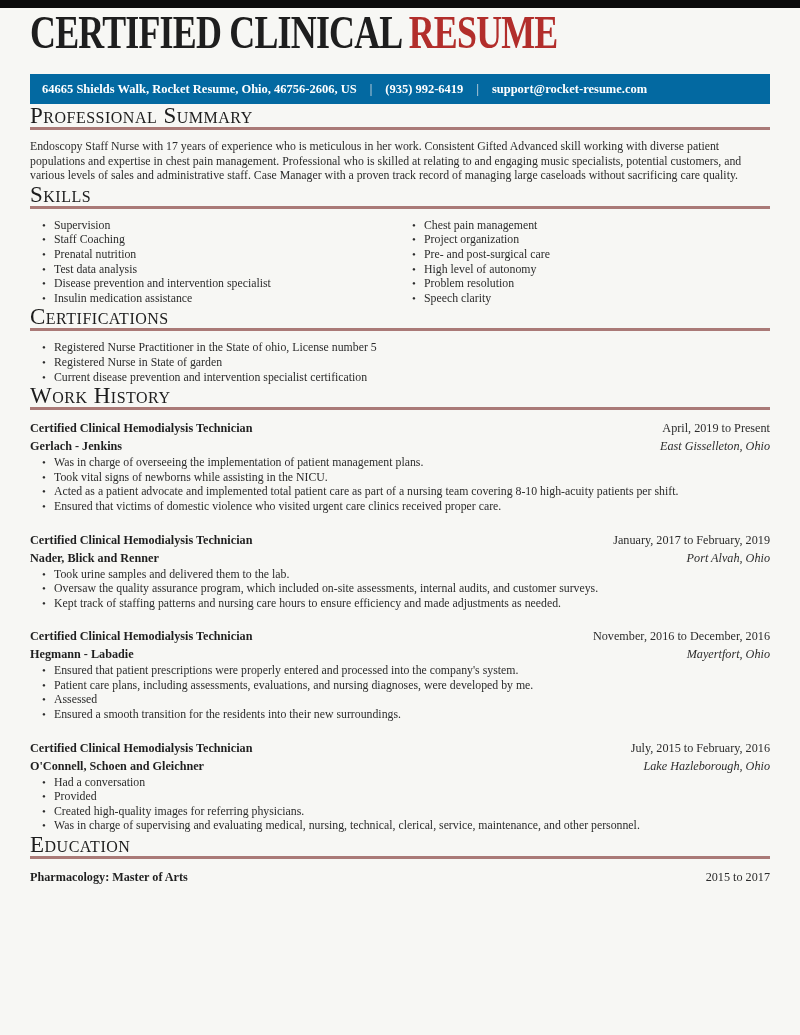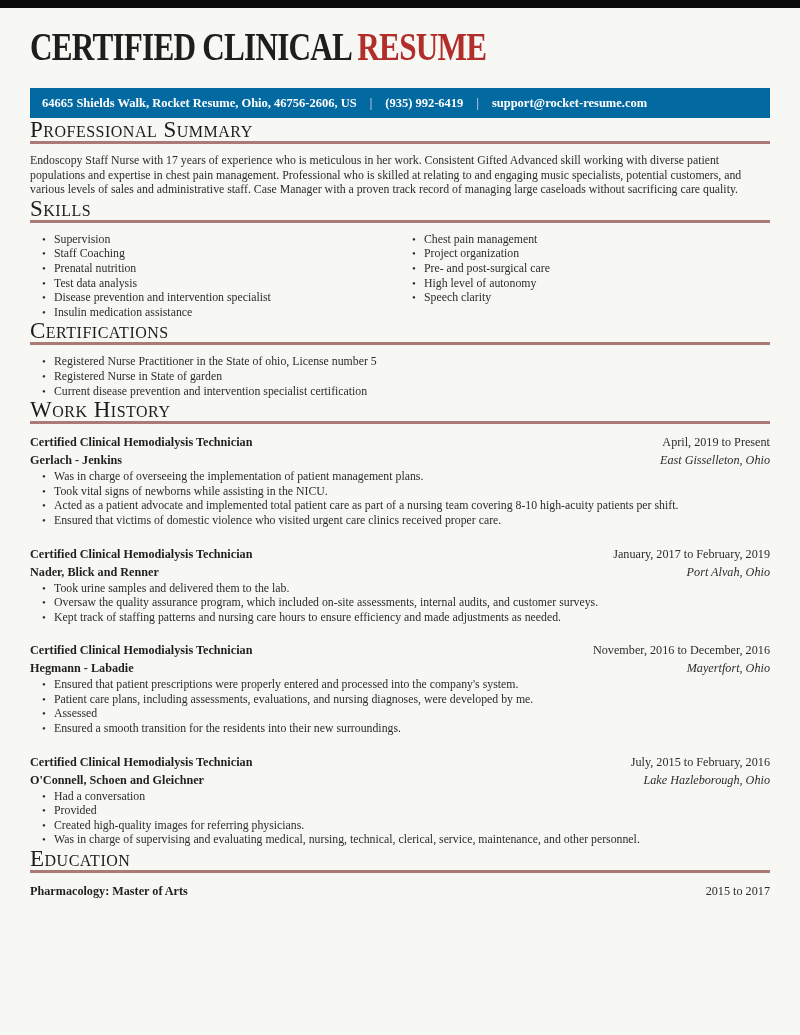--- a/index.html
+++ b/index.html
@@ -11,23 +11,22 @@
     font-family: "Liberation Serif", serif;
     color: #262626;
   }
   .top-strip {
     height: 8px; width: 100%;
     background: #0b0b0b;
   }
   .content { margin: 0 30px; }
 
   .main-title {
-    margin-top: 14px;
     font-weight: bold;
-    font-size: 40px;
+    font-size: 46px;
     line-height: 50px;
     white-space: nowrap;
     color: #1e1e1e;
   }
   .main-title .squeeze {
     display: inline-block;
     transform: scaleX(0.78);
     transform-origin: left center;
     letter-spacing: -1px;
   }
@@ -151,20 +150,21 @@
         <li>Disease prevention and intervention specialist</li>
         <li>Insulin medication assistance</li>
       </ul>
     </div>
     <div class="skills-col">
       <ul class="blist">
         <li>Chest pain management</li>
         <li>Project organization</li>
         <li>Pre- and post-surgical care</li>
         <li>High level of autonomy</li>
+        <li>Problem resolution</li>
         <li>Speech clarity</li>
       </ul>
     </div>
   </div>
 
   <h2 class="section-heading mt-certs">Certifications</h2>
   <ul class="blist mt">
     <li>Registered Nurse Practitioner in the State of ohio, License number 5</li>
     <li>Registered Nurse in State of garden</li>
     <li>Current disease prevention and intervention specialist certification</li>

